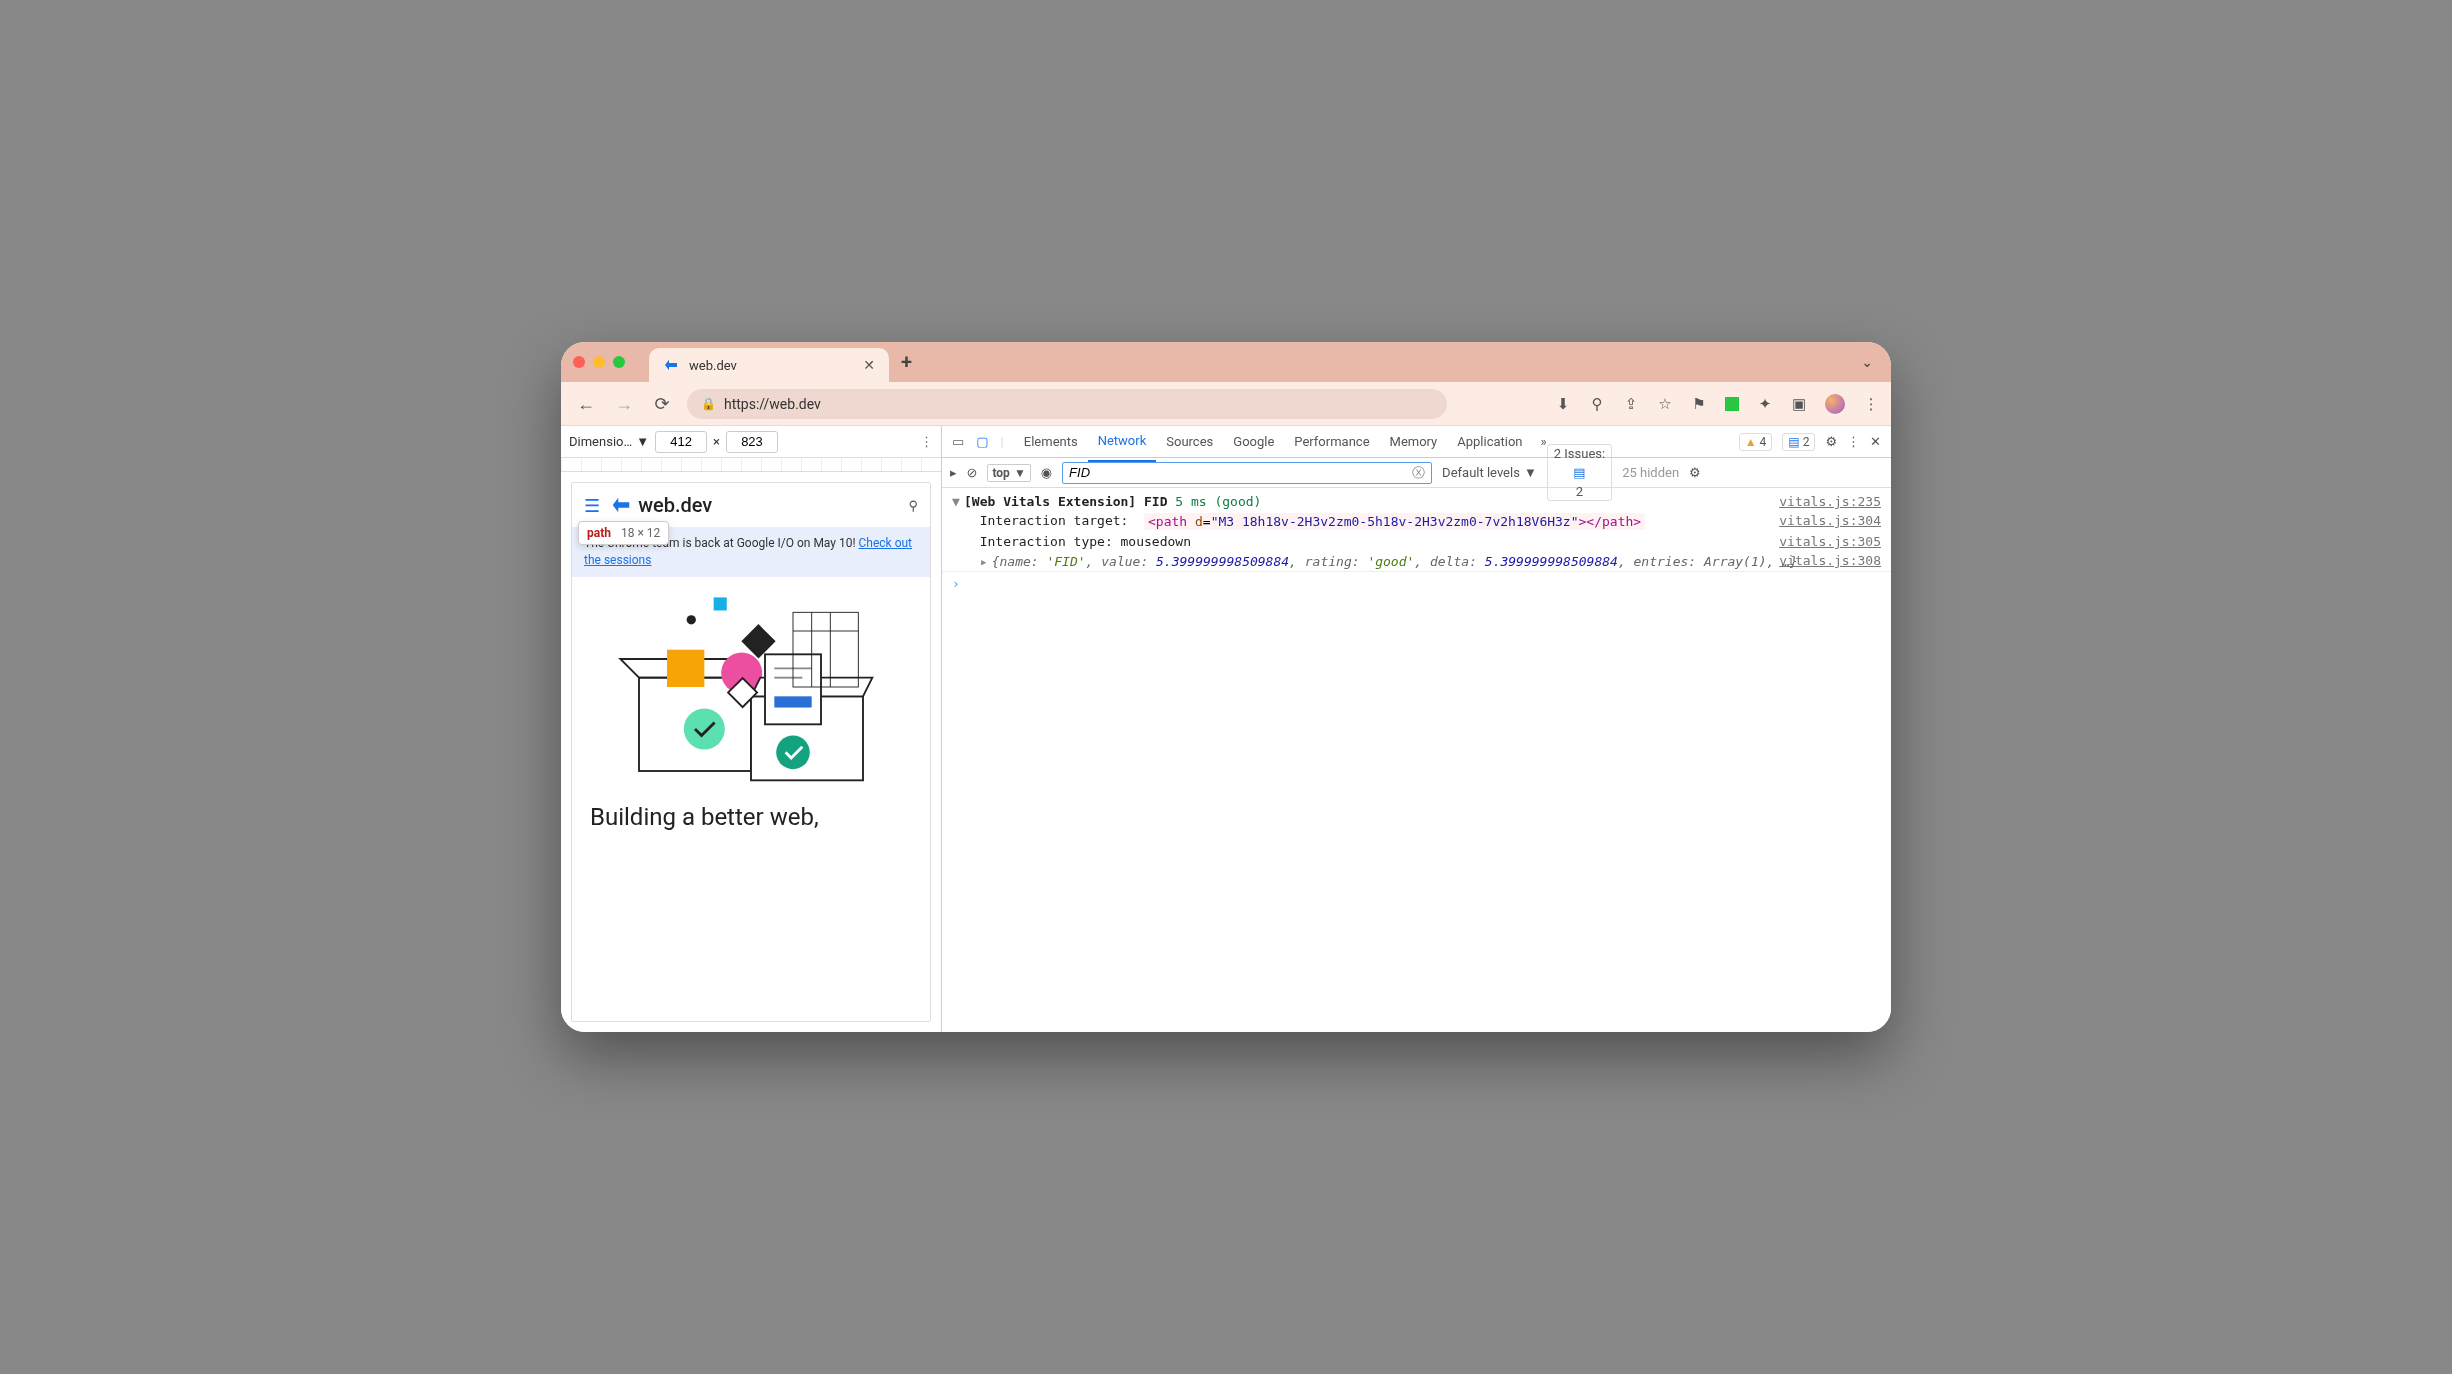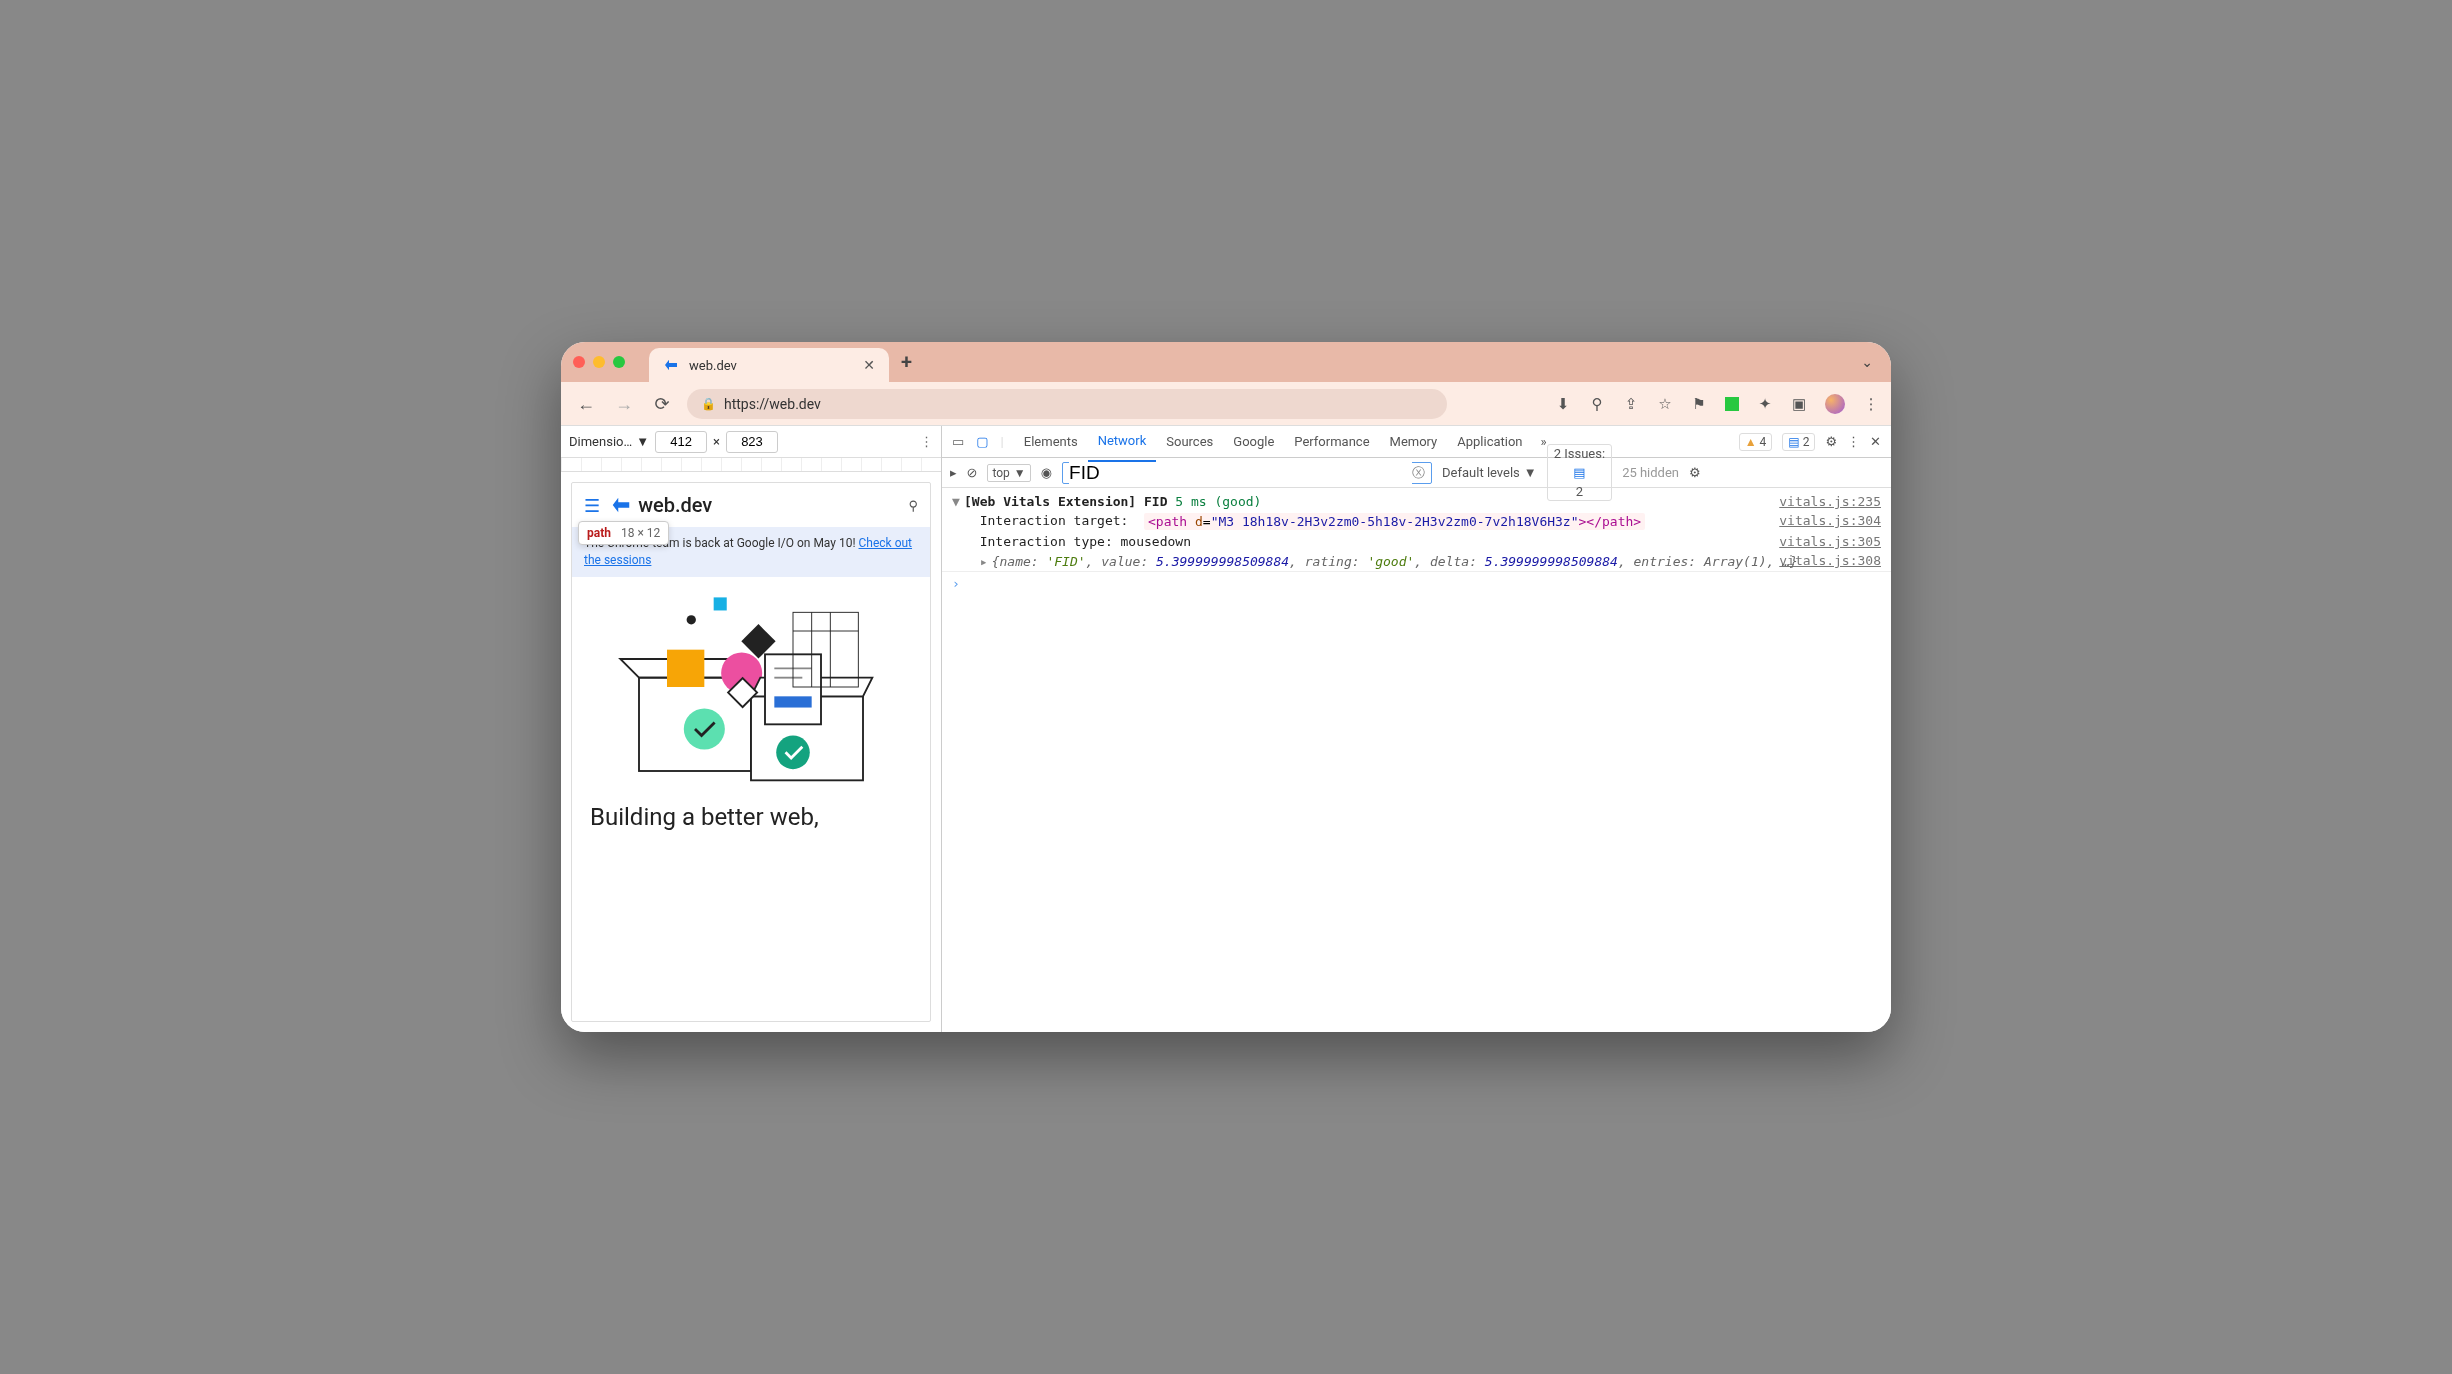--- a/index.html
+++ b/index.html
@@ -102,40 +102,40 @@
 .dt-left { display:flex; gap:12px; padding:0 10px; align-items:center; color:#666; }
 .dt-tab { padding:0 10px; height:40px; display:flex; align-items:center; cursor:pointer; }
 .dt-tab.active { color:#1a73e8; border-bottom:2px solid#1a73e8; }
 .dt-right { margin-left:auto; display:flex; align-items:center; gap:10px; padding:0 10px; }
 .badge { display:flex; align-items:center; gap:3px; background:#fff; border:1px solid #ddd; border-radius:3px; padding:1px 5px; font-size:12px; }
 .warn-tri { color:#e8a13a; }
 .chat { color:#1a73e8; }
 
 .con-bar { height:30px; display:flex; align-items:center; gap:10px; padding:0 8px; border-bottom:1px solid #ddd; font-size:13px; color:#555; }
 .filterbox { flex:0 0 370px; height:22px; border:1px solid #5a9ded; border-radius:2px; display:flex; align-items:center; padding:0 6px; background:#fff; }
-.filterbox input { border:none; outline:none; flex:1; font-size:19px; }
+.filterbox input { border:none; outline:none; flex:1; font-size:13px;font-style:italic; }
 .filterbox .clear { color:#888; cursor:pointer; }
 .lvlsel { display:flex; align-items:center; gap:4px; }
 .issues { display:flex; align-items:center; gap:4px; border:1px solid #ddd; border-radius:3px; padding:1px 6px;flex-direction:column; }
 .hidden-count { color:#999; }
 
 .con-body { flex:1; font-family: Menlo, Consolas, monospace; font-size:13px; padding:4px 0; overflow:auto; }
 .row { display:flex; padding:2px 10px; }
 .row .src { margin-left:auto; color:#777; text-decoration:underline; white-space:nowrap; padding-left:20px; }
 .tw { color:#222; }
 .k-blue { color:#1a1aa6; }
 .k-green { color:#0a7f3f; }
 .k-red { color:#aa0d91; }
 .k-brown { color:#994500; }
 .k-attr { color:#4d7c0f; }
 .k-gray { color:#666; font-style:italic; }
 .caret { color:#888; width:12px; display:inline-block; }
 .highlight { background:#fff2f2; padding:1px 4px; border-radius:2px; }
 .prompt { color:#5a9ded; padding:4px 10px; border-top:1px solid #eee; }
-.sel { border:1px solid #ccc; padding:1px 4px; border-radius:2px; font-size:12px; color:#555; display:flex; align-items:center; gap:4px;}
+.sel { border:1px solid #ccc; padding:1px 4px; border-radius:2px; font-size:12px; color:#555; display:flex; align-items:center; gap:4px;font-weight:bold;}
 .mono { font-family: Menlo, Consolas, monospace; }
 .dim-more { margin-left:auto; color:#666; }
 .ico { width:16px; text-align:center; }
 </style>
 </head>
 <body>
 
 <div class="window">
 
   <div class="tabstrip">

